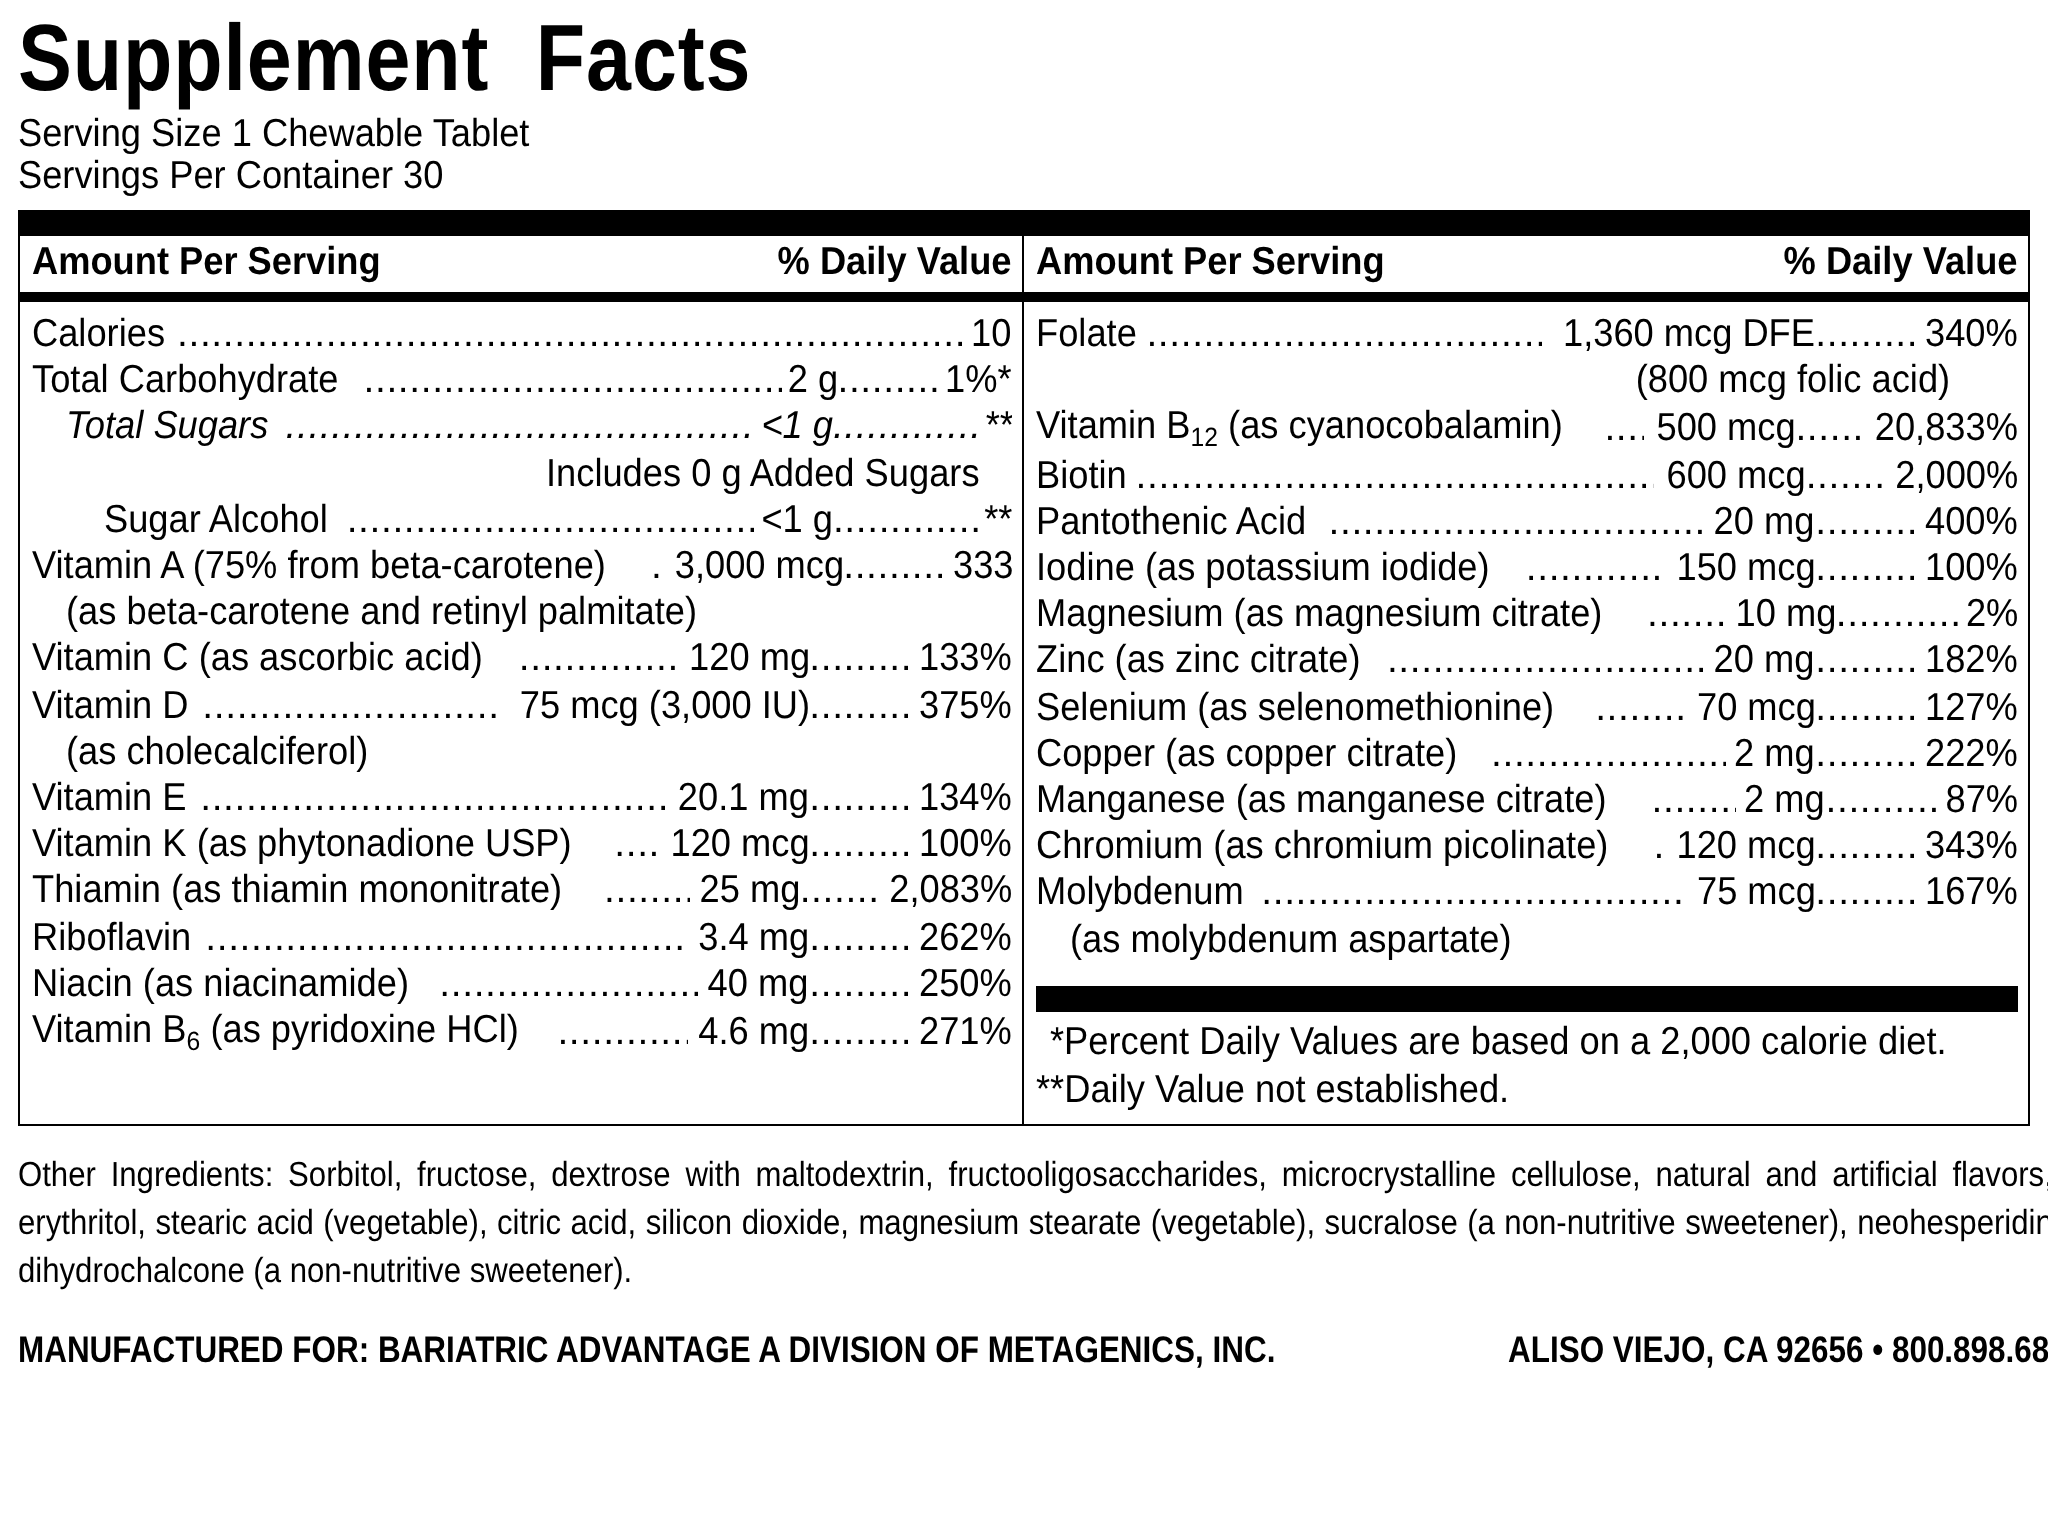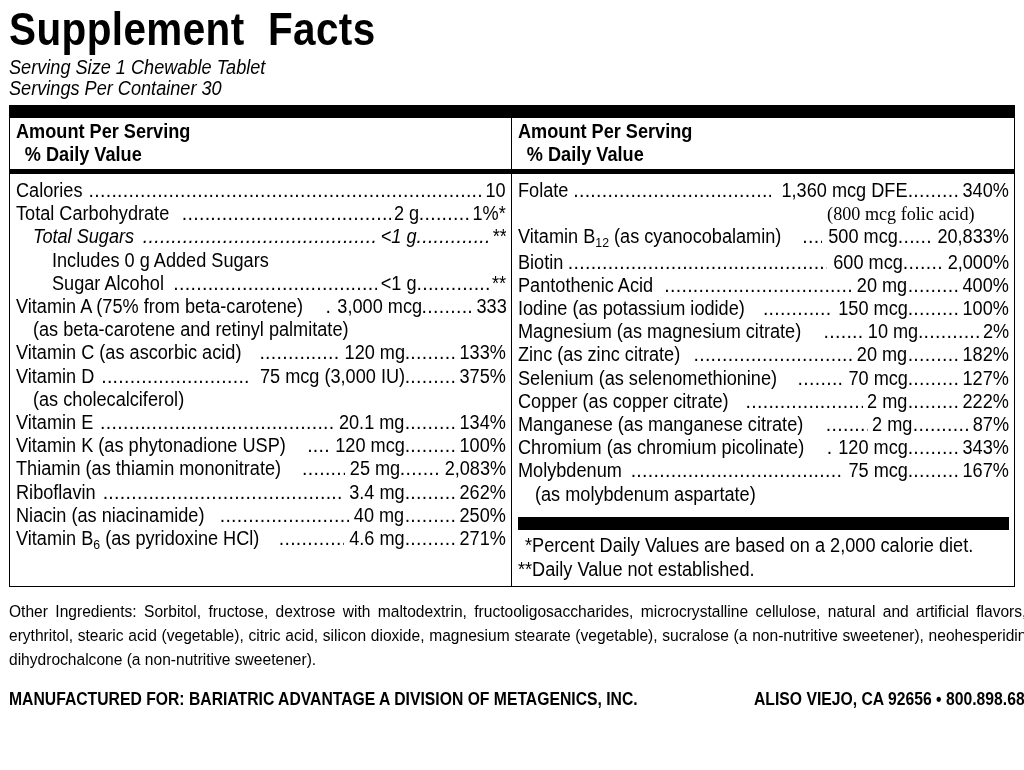--- a/index.html
+++ b/index.html
@@ -36,21 +36,21 @@
     margin: 4px 0 0 0;
     padding: 0;
   }
   .serving-line {
     font-size: 19.5px;
     line-height: 21px;
     transform: scaleX(0.93);
     transform-origin: left top;
     white-space: pre;
   }
-  .serving-block { margin-top: 3px; font-style: italic; }
+  .serving-block { margin-top: 3px; }
 
   
   .facts-box {
     position: relative;
     margin-top: 6px;
     border: 1.4px solid #000;
     border-top: none;
     box-sizing: border-box;
   }
   .bar-thick {
@@ -80,33 +80,32 @@
 
   .hdr-row {
     display: flex;
     justify-content: space-between;
     align-items: baseline;
     font-weight: bold;
     font-size: 19.5px;
     line-height: 23px;
     padding: 2px 5px 3px 6px;
     white-space: nowrap;
-    flex-direction: column;
   }
   .hdr-row span { transform: scaleX(0.93); transform-origin: left top; display:inline-block;}
   .hdr-row span.right { transform-origin: right top; }
 
   .rows {
     padding: 5px 5px 6px 6px;
   }
 
   
   .nrow {
     display: flex;
-    align-items: flex-start;
+    align-items: flex-end;
     font-size: 19.5px;
     line-height: 23.2px;
     white-space: nowrap;
     overflow: hidden;
   }
   .nrow .nm {
     flex: 0 0 auto;
     transform: scaleX(0.93);
     transform-origin: left bottom;
     display: inline-block;
@@ -144,22 +143,22 @@
   .nrow.indent2 { padding-left: 36px; }
 
   
   .cont {
     font-size: 19.5px;
     line-height: 23.2px;
     white-space: nowrap;
   }
   .cont span { transform: scaleX(0.93); transform-origin: left bottom; display:inline-block; }
   .cont.indent1 { padding-left: 17px; }
-  .cont.indent2 { padding-left: 36px; }
-  .cont.right-al { text-align: right; padding-right: 34px; font-family: Liberation Serif, serif; }
+  .cont.indent2 { padding-left: 36px; text-align: right; }
+  .cont.right-al { text-align: right; padding-right: 34px; }
   .cont.right-al span { transform-origin: right bottom; }
 
   sub {
     font-size: 0.68em;
     vertical-align: baseline;
     position: relative;
     top: 4px;
   }
 
   .footnote-wrap {

